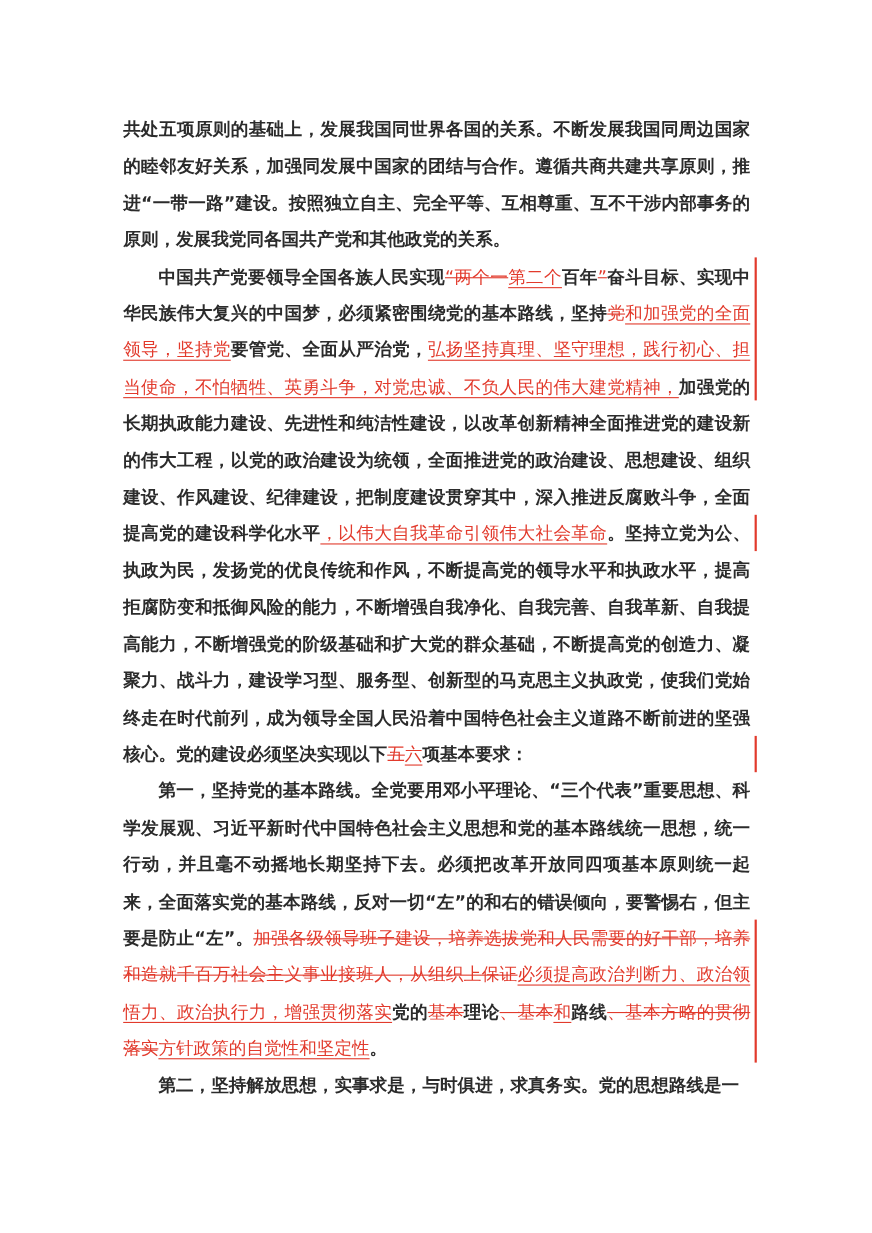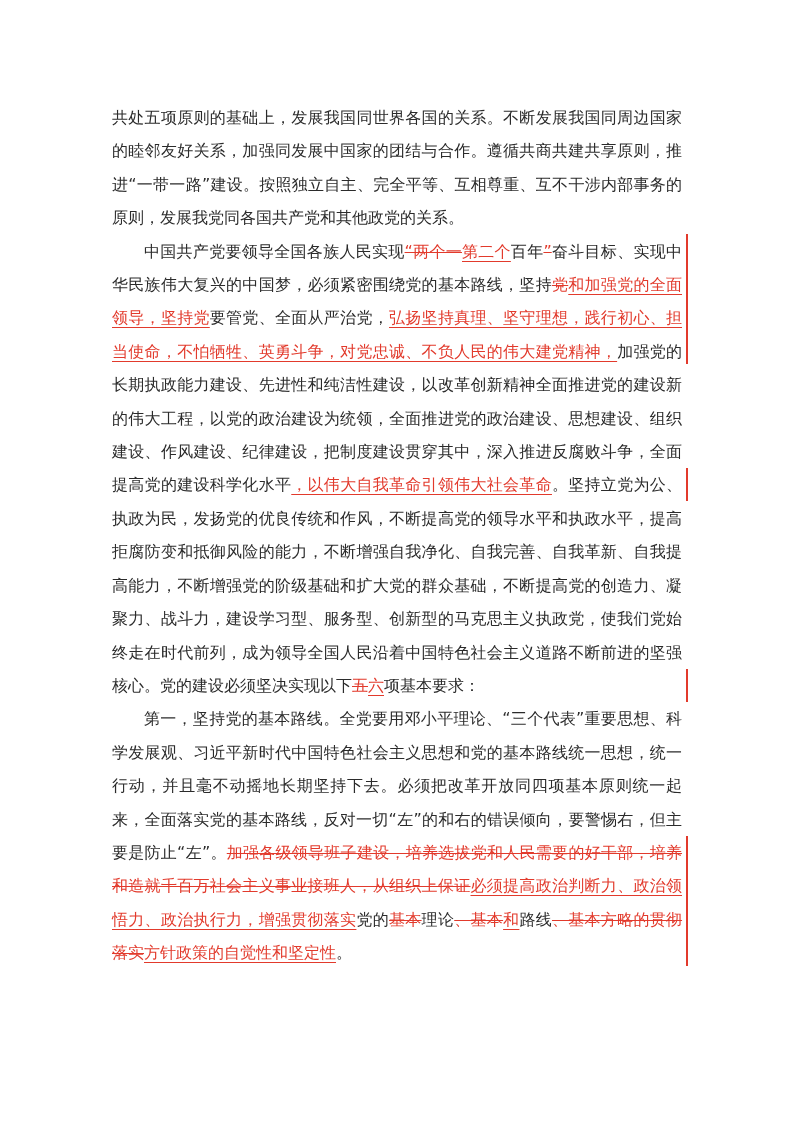--- a/index.html
+++ b/index.html
@@ -15,21 +15,21 @@
     position: absolute;
     left: 112px; top: 101px;
     width: 570px;
     font-size: 16px;
     line-height: 33.4px;
     color: var(--ink);
     text-align: justify;
   }
   .doc p { margin: 0; padding: 0; }
   .doc p.indent { text-indent: 2em; }
-  .run-normal { color: var(--ink); }
+  .run-normal { color: var(--ink); font-weight: bold; }
   .run-del {
     color: var(--red);
     text-decoration: line-through;
     text-decoration-thickness: 1px;
     text-decoration-color: var(--red);
   }
   .run-ins {
     color: var(--red);
     text-decoration: underline;
     text-decoration-thickness: 1px;
@@ -44,19 +44,20 @@
     background: var(--red);
   }
 </style>
 </head>
 <body style="background: rgb(255, 255, 255);">
 
 <div class="doc" id="doc">
     <p><span class="run-normal">共处五项原则的基础上，发展我国同世界各国的关系。不断发展我国同周边国家的睦邻友好关系，加强同发展中国家的团结与合作。遵循共商共建共享原则，推进“一带一路”建设。按照独立自主、完全平等、互相尊重、互不干涉内部事务的原则，发展我党同各国共产党和其他政党的关系。</span></p>
     <p class="indent"><span class="run-normal">中国共产党要领导全国各族人民实现</span><span class="run-del">“两个一</span><span class="run-ins">第二个</span><span class="run-normal">百年</span><span class="run-del">”</span><span class="run-normal">奋斗目标、实现中华民族伟大复兴的中国梦，必须紧密围绕党的基本路线，坚持</span><span class="run-del">党</span><span class="run-ins">和加强党的全面领导，坚持党</span><span class="run-normal">要管党、全面从严治党，</span><span class="run-ins">弘扬坚持真理、坚守理想，践行初心、担当使命，不怕牺牲、英勇斗争，对党忠诚、不负人民的伟大建党精神，</span><span class="run-normal">加强党的长期执政能力建设、先进性和纯洁性建设，以改革创新精神全面推进党的建设新的伟大工程，以党的政治建设为统领，全面推进党的政治建设、思想建设、组织建设、作风建设、纪律建设，把制度建设贯穿其中，深入推进反腐败斗争，全面提高党的建设科学化水平</span><span class="run-ins">，以伟大自我革命引领伟大社会革命</span><span class="run-normal">。坚持立党为公、执政为民，发扬党的优良传统和作风，不断提高党的领导水平和执政水平，提高拒腐防变和抵御风险的能力，不断增强自我净化、自我完善、自我革新、自我提高能力，不断增强党的阶级基础和扩大党的群众基础，不断提高党的创造力、凝聚力、战斗力，建设学习型、服务型、创新型的马克思主义执政党，使我们党始终走在时代前列，成为领导全国人民沿着中国特色社会主义道路不断前进的坚强核心。党的建设必须坚决实现以下</span><span class="run-del">五</span><span class="run-ins">六</span><span class="run-normal">项基本要求：</span></p>
     <p class="indent"><span class="run-normal">第一，坚持党的基本路线。全党要用邓小平理论、“三个代表”重要思想、科学发展观、习近平新时代中国特色社会主义思想和党的基本路线统一思想，统一行动，并且毫不动摇地长期坚持下去。必须把改革开放同四项基本原则统一起来，全面落实党的基本路线，反对一切“左”的和右的错误倾向，要警惕右，但主要是防止“左”。</span><span class="run-del">加强各级领导班子建设，培养选拔党和人民需要的好干部，培养和造就千百万社会主义事业接班人，从组织上保证</span><span class="run-ins">必须提高政治判断力、政治领悟力、政治执行力，增强贯彻落实</span><span class="run-normal">党的</span><span class="run-del">基本</span><span class="run-normal">理论</span><span class="run-del">、基本</span><span class="run-ins">和</span><span class="run-normal">路线</span><span class="run-del">、基本方略的贯彻落实</span><span class="run-ins">方针政策的自觉性和坚定性</span><span class="run-normal">。</span></p>
+    <p class="indent"><span class="run-normal">第二，坚持解放思想，实事求是，与时俱进，求真务实。党的思想路线是一</span></p>
   </div>
 <div id="bars">
     <div class="change-bar" style="top: 234px; height: 130px;"></div>
     <div class="change-bar" style="top: 468px; height: 33px;"></div>
     <div class="change-bar" style="top: 669px; height: 33px;"></div>
     <div class="change-bar" style="top: 836px; height: 130px;"></div>
   </div>
 
 </body></html>

